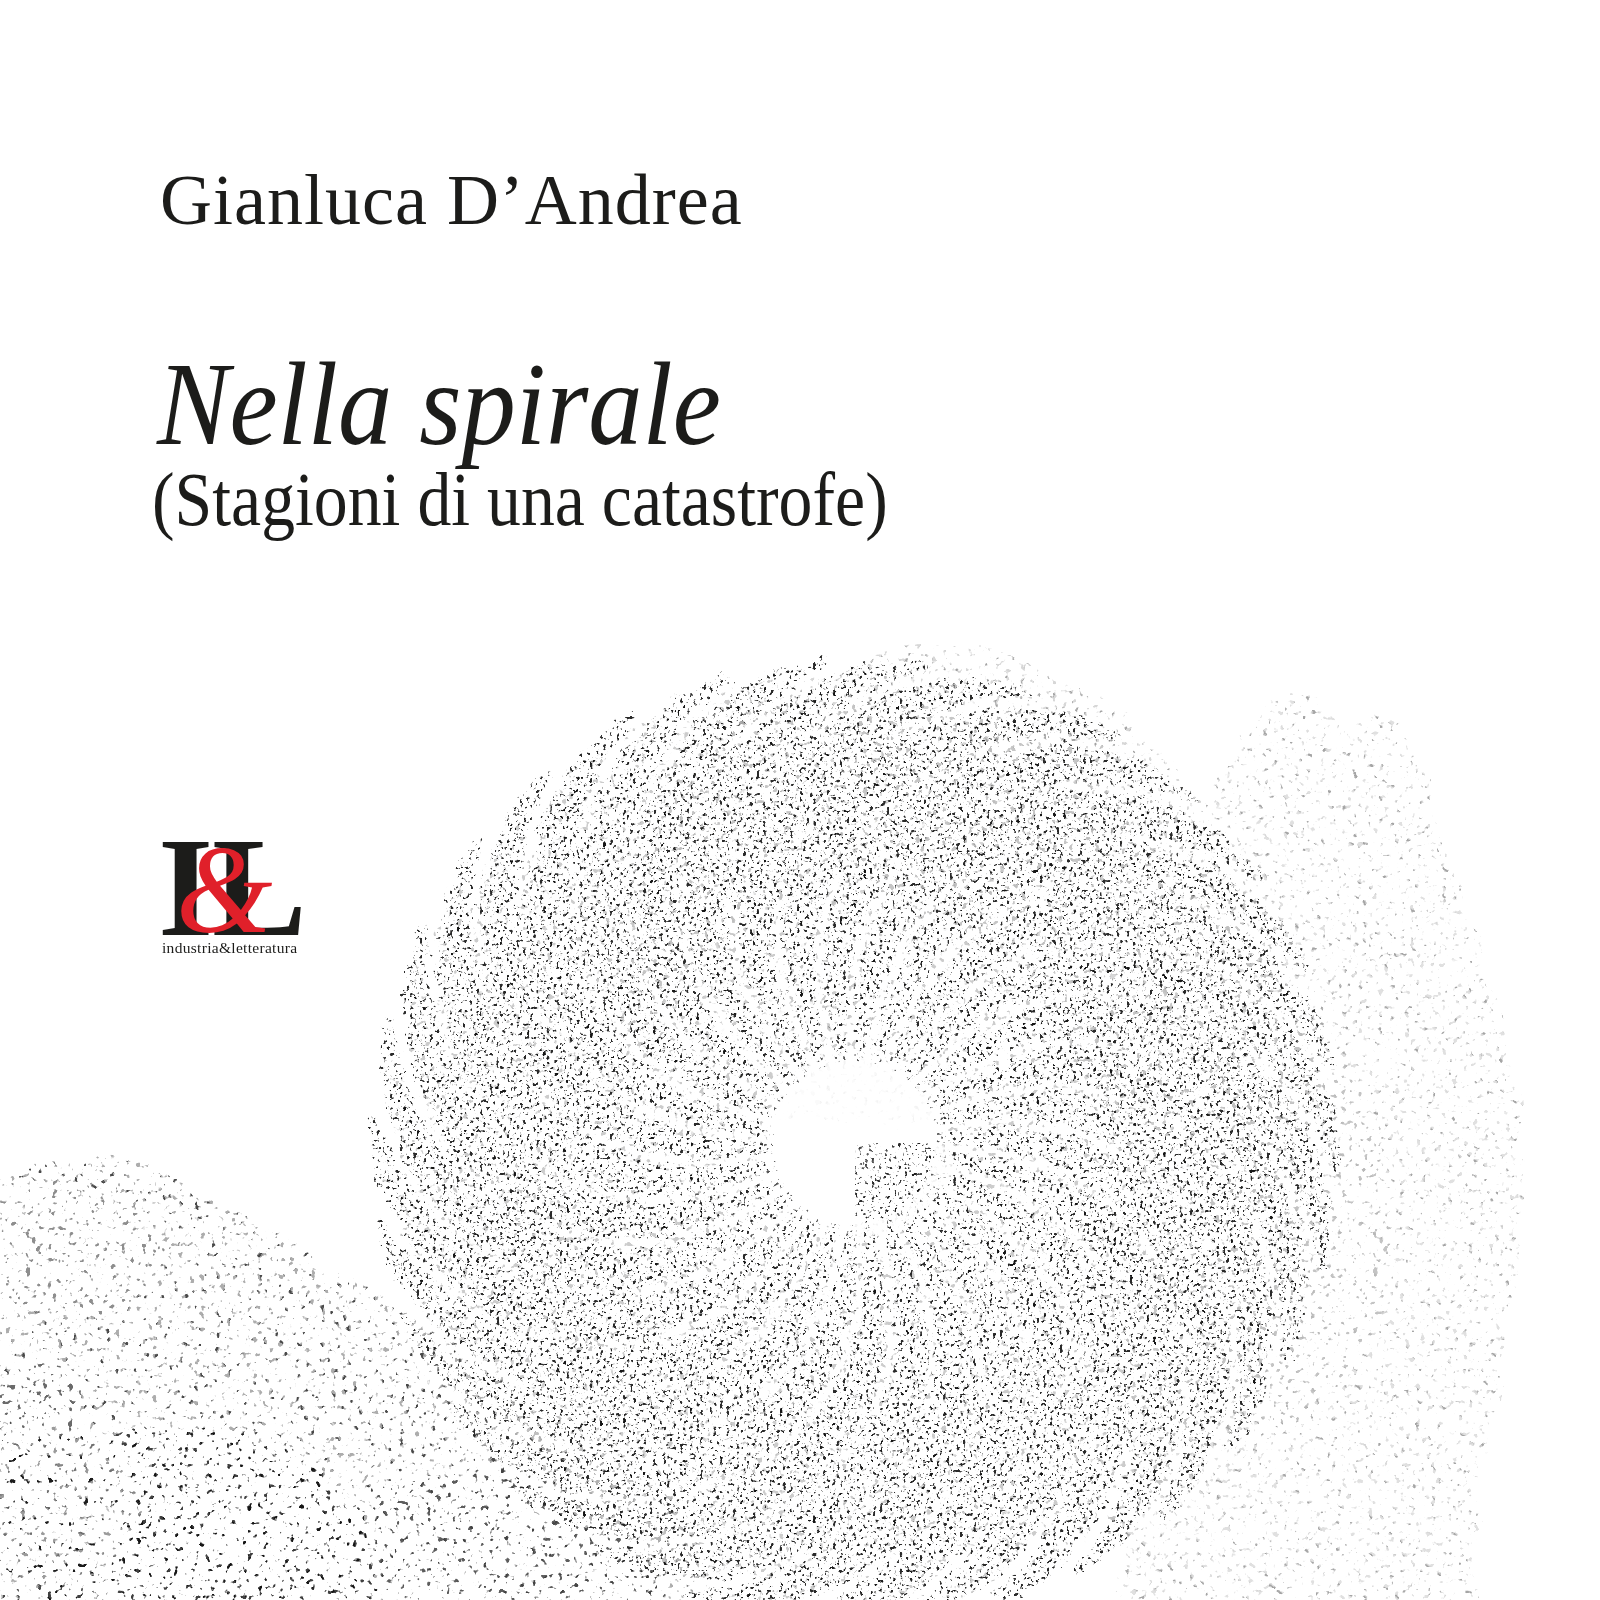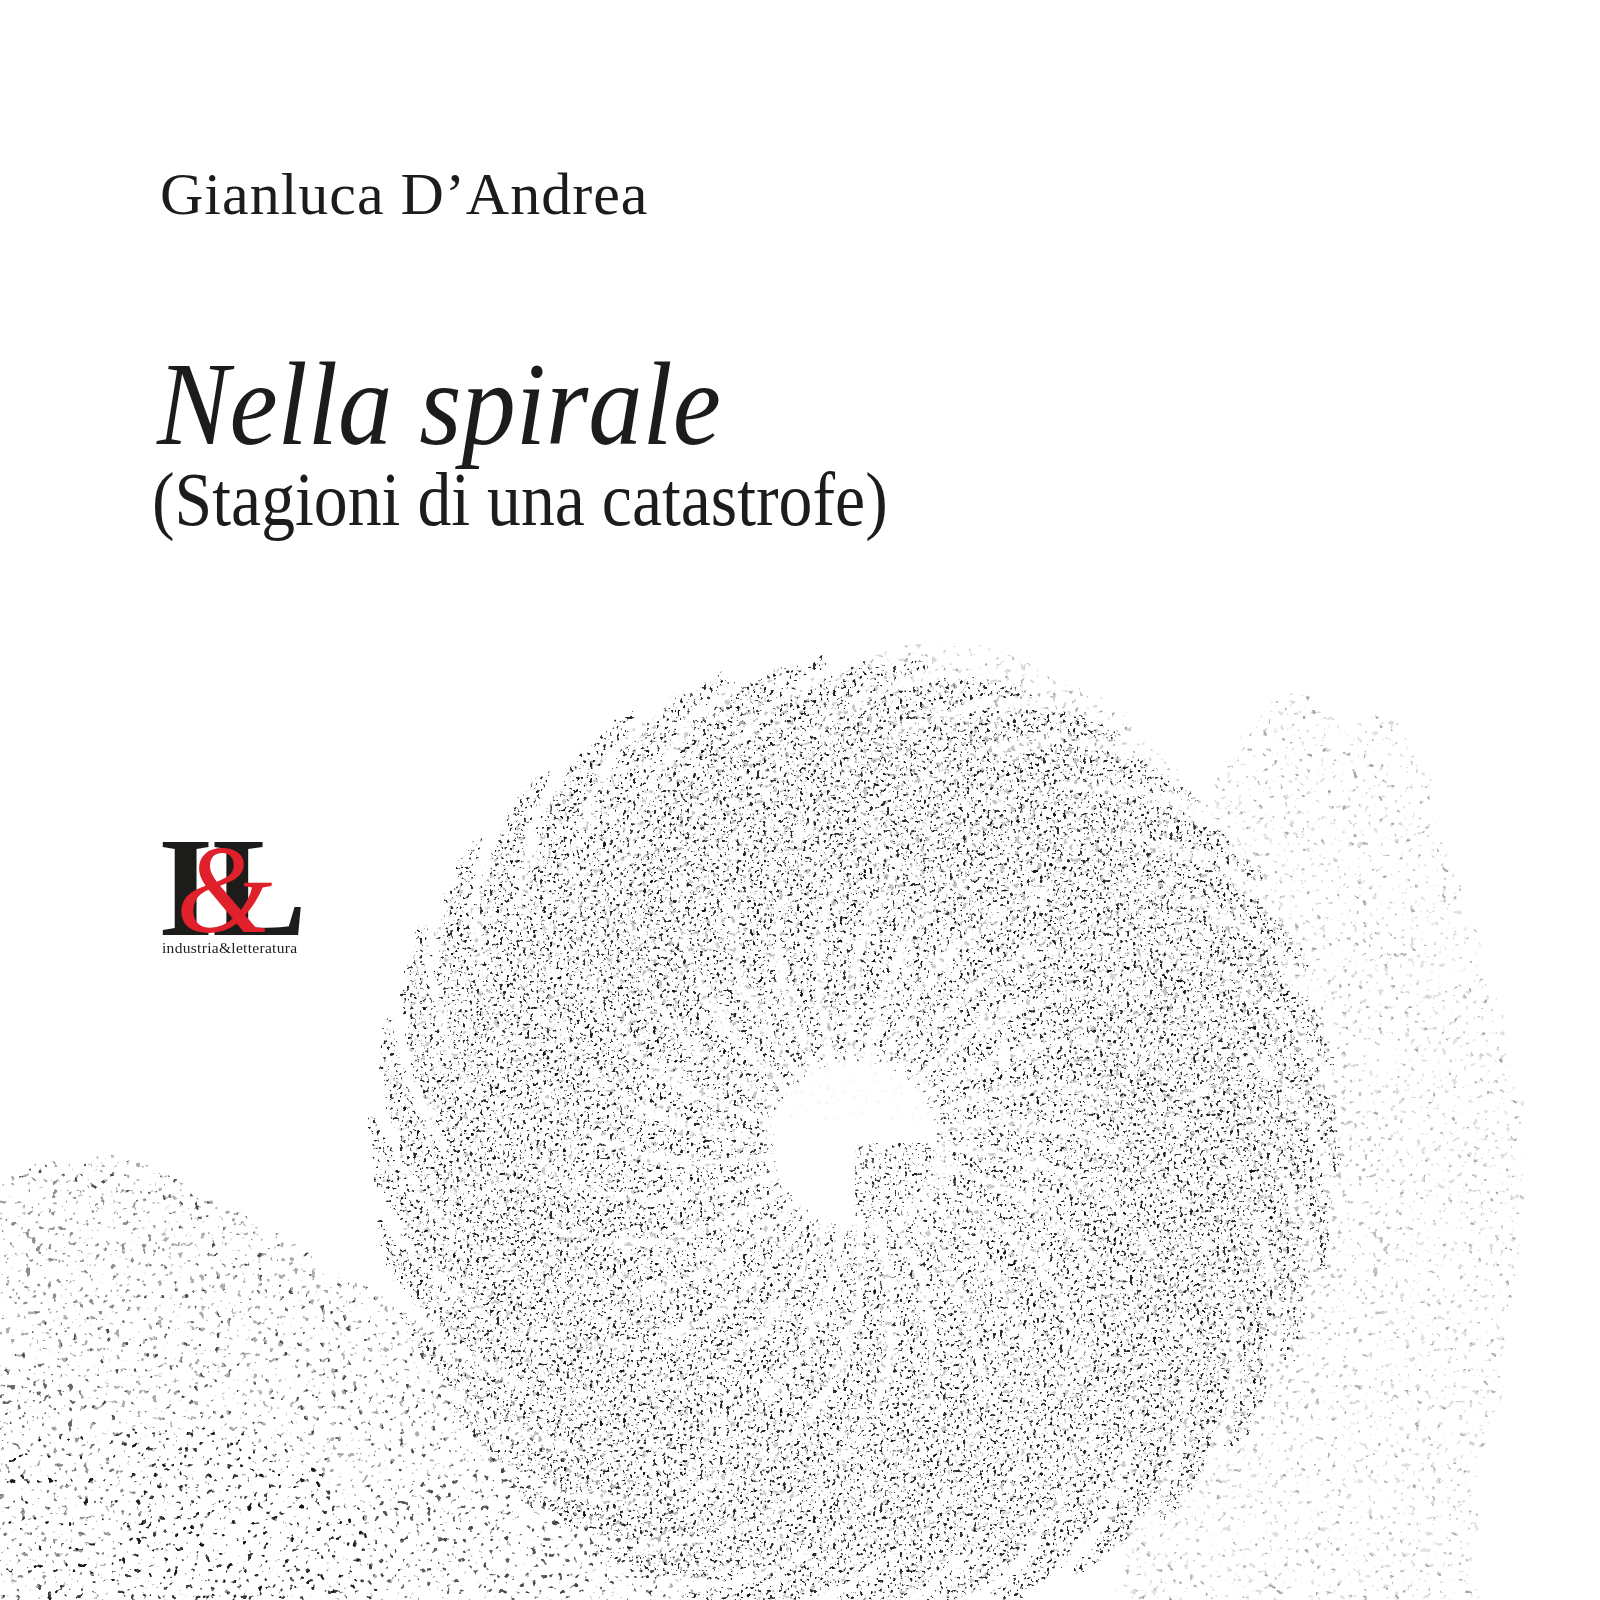--- a/index.html
+++ b/index.html
@@ -1,20 +1,20 @@
 <!DOCTYPE html>
 <html><head>
 <meta charset="utf-8">
 <style>
   html,body{margin:0;padding:0;background:#ffffff;}
   #cover{position:relative;width:1600px;height:1600px;overflow:hidden;background:#ffffff;
          font-family:"Liberation Serif",serif;color:#1c1c1a;}
   #art{position:absolute;left:0;top:0;}
   .t{position:absolute;line-height:1;white-space:nowrap;transform-origin:0 50%;}
-  #author-name{left:160px;top:164px;font-size:60px;letter-spacing:1px;}
+  #author-name{left:160px;top:164px;font-size:72px;letter-spacing:1px;}
   #book-title{left:157px;top:346px;font-size:118px;font-style:italic;transform:scaleX(.92);}
   #book-subtitle{left:152px;top:461px;font-size:77px;transform:scaleX(.88);}
   #logo{position:absolute;left:140px;top:820px;}
   .logo-black{font-weight:bold;}
 </style>
 </head>
 <body>
 
 <div id="cover">
 

